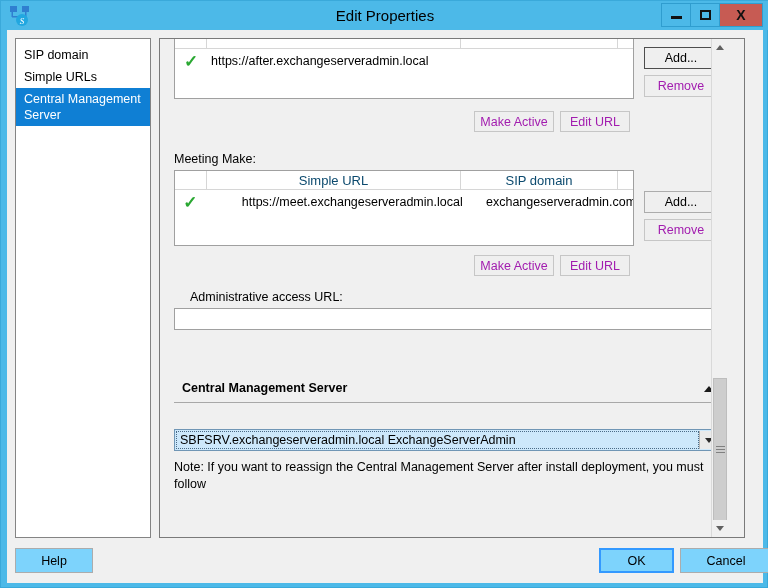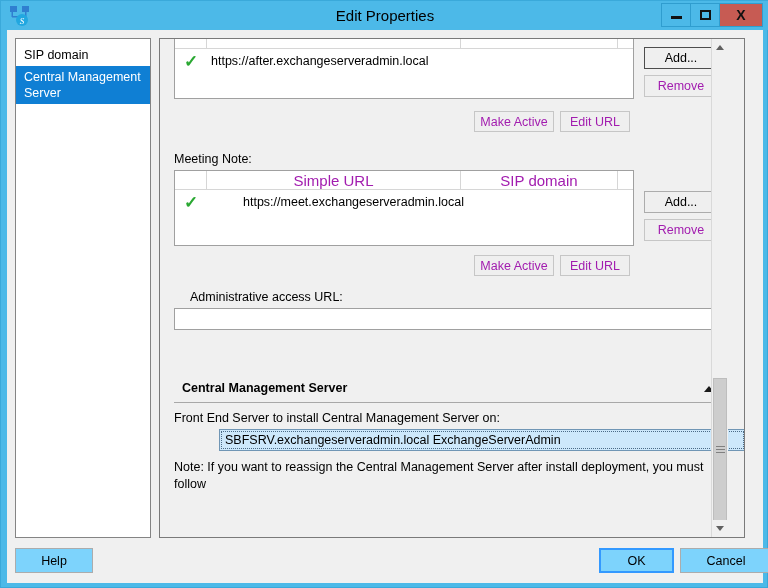--- a/index.html
+++ b/index.html
@@ -149,22 +149,22 @@
     height: 19px;
     border-bottom: 1px solid #d6d6d6;
     box-sizing: border-box;
   }
   .gh {
     border-right: 1px solid #d6d6d6;
     box-sizing: border-box;
     display: flex;
     align-items: center;
     justify-content: center;
-    font-size: 15px;
-    color: #a21caf;
+    font-size: 13px;
+    color: #0c4a6e;
     background: #ffffff;
     height: 18px;
     cursor: default;
     text-align: right;
   }
   .grid-row {
     display: flex;
     height: 24px;
     align-items: center;
   }
@@ -250,21 +250,20 @@
   }
 
   
   .combo {
     position: absolute;
     background: #cde8fb;
     border: 1px solid #7096b5;
     box-sizing: border-box;
     display: flex;
     align-items: center;
-    margin-left: 45px;
   }
   .combo-inner {
     position: absolute;
     left: 1px; top: 1px; right: 20px; bottom: 1px;
     border: 1px dotted #4b6b87;
     box-sizing: border-box;
     display: flex;
     align-items: center;
     padding-left: 3px;
     font-size: 12.5px;
@@ -399,20 +398,23 @@
       <div class="win-btn close">X</div>
     </div>
   </div>
 
   <div class="client">
 
     <div class="navlist">
       <div class="nav-item">
         <span>SIP domain</span>
       </div>
+      <div class="nav-item">
+        <span>Simple URLs</span>
+      </div>
       <div class="nav-item selected">
         <span>Central Management Server</span>
       </div>
     </div>
 
     <div class="content-panel">
       <div class="content-inner">
 
         <div class="grid" style="left:14px; top:-10px; width:460px; height:70px;">
           <div class="grid-head">
@@ -429,52 +431,52 @@
             <div class="gc" style="width:157px; padding-left:4px;"></div>
           </div>
         </div>
 
         <div class="btn focused" style="left:484px; top:8px; width:74px; height:22px;">Add...</div>
         <div class="btn disabled" style="left:484px; top:36px; width:74px; height:22px;">Remove</div>
 
         <div class="btn disabled" style="left:314px; top:72px; width:80px; height:21px;">Make Active</div>
         <div class="btn disabled" style="left:400px; top:72px; width:70px; height:21px;">Edit URL</div>
 
-        <div class="lbl" style="left:14px; top:113px;">Meeting Note:</div>
+        <div class="lbl" style="left:14px; top:113px;">Meeting Make:</div>
 
         <div class="grid" style="left:14px; top:131px; width:460px; height:76px;">
           <div class="grid-head">
             <div class="gh" style="width:32px;"></div>
             <div class="gh" style="width:254px;">Simple URL</div>
             <div class="gh" style="width:157px;">SIP domain</div>
             <div class="gh" style="width:15px; border-right:none;"></div>
           </div>
           <div class="grid-row">
             <div class="gc center" style="width:32px;">
               <span class="check">✓</span>
             </div>
             <div class="gc" style="width:254px; padding-left:4px;margin-left:32px;">https://meet.exchangeserveradmin.local</div>
+            <div class="gc" style="width:157px; padding-left:4px;">exchangeserveradmin.com</div>
           </div>
         </div>
 
         <div class="btn" style="left:484px; top:152px; width:74px; height:22px;">Add...</div>
         <div class="btn disabled" style="left:484px; top:180px; width:74px; height:22px;">Remove</div>
 
         <div class="btn disabled" style="left:314px; top:216px; width:80px; height:21px;">Make Active</div>
         <div class="btn disabled" style="left:400px; top:216px; width:70px; height:21px;">Edit URL</div>
 
         <div class="lbl" style="left:14px; top:251px;margin-left:16px;">Administrative access URL:</div>
         <div class="textbox" style="left:14px; top:269px; width:546px; height:22px;" title=""></div>
 
         <div class="section-head" style="left:14px; top:341px; width:546px; height:23px;">
           <div class="section-title">Central Management Server</div>
           <i class="section-chevron"></i>
         </div>
 
-        <div class="lbl" style="left:14px; top:372px;">Front End Server to install Central Management Server on:</div>
 
         <div class="combo" style="left:14px; top:390px; width:546px; height:22px;">
           <div class="combo-inner">SBFSRV.exchangeserveradmin.local   ExchangeServerAdmin</div>
           <div class="combo-arrow">
               <i></i>
             </div>
         </div>
 
         <div class="note" style="left:14px; top:420px;">Note: If you want to reassign the Central Management Server after install deployment, you must follow</div>
 

